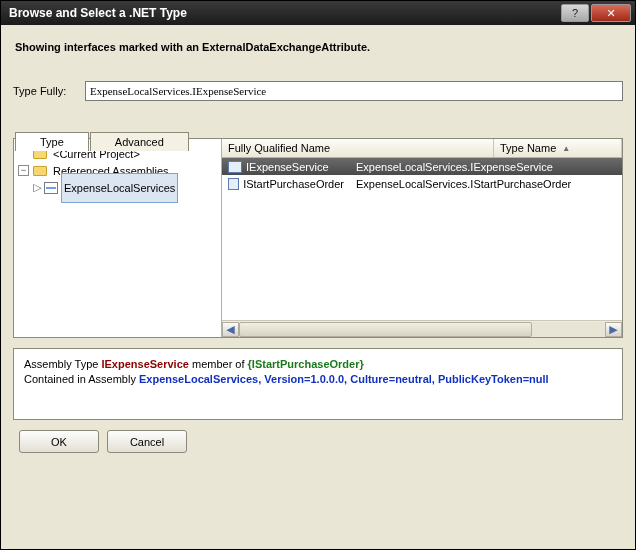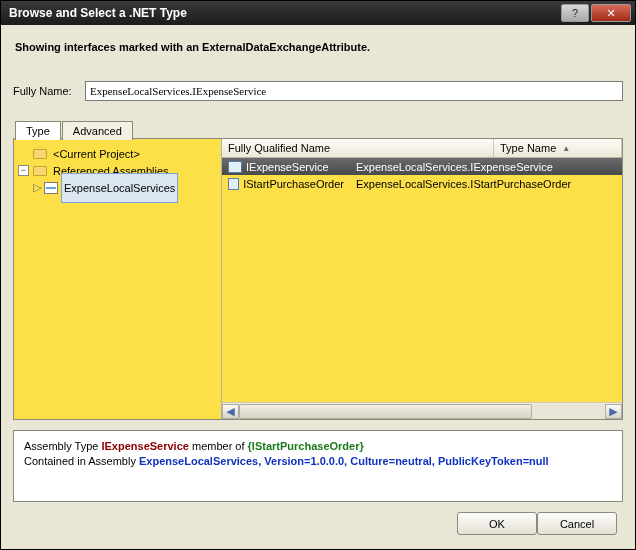--- a/index.html
+++ b/index.html
@@ -9,23 +9,23 @@
   .titlebar .title { flex: 1; font-size: 12px; font-weight: bold; }
   .titlebar .btn { width: 28px; height: 18px; margin-left: 2px; display:flex; align-items:center; justify-content:center; border:1px solid #999; border-radius:2px; font-size:12px; }
   .titlebar .help { background: linear-gradient(#d8d8d8,#a8a8a8); color:#222; }
   .titlebar .close { background: linear-gradient(#d96b5a,#a02a18); color:#fff; width:40px; }
   .content { flex:1; padding: 10px 12px 8px 12px; display:flex; flex-direction:column; }
   .heading { font-weight: bold; margin: 6px 0 28px 2px; }
   .row { display:flex; align-items:center; margin-bottom: 18px; }
   .row label { width: 72px; }
   .row input { flex:1; height: 20px; border:1px solid #7a7a7a; padding: 2px 4px; font-family: Tahoma; background:#fff; }
   .tabs { display:flex; margin-left:2px; }
-  .tab { padding: 3px 10px; border:1px solid #8a8a7a; background:#f4f1e4; border-bottom:none; margin-right:1px; position:relative; top:2px; }
+  .tab { padding: 3px 24px; border:1px solid #8a8a7a; background:#f4f1e4; border-bottom:none; margin-right:1px; position:relative; top:13px; }
   .tab.active { background:#fff; z-index:2; }
-  .panel { border:1px solid #8a8a7a; background:#fde047; display:flex; height: 282px; }
+  .panel { border:1px solid #8a8a7a; background:#ffffff; display:flex; height: 200px; }
   .tree { width: 208px; border-right:1px solid #b0b0b0; padding:6px 2px; overflow:auto; }
   .tree-node { display:flex; align-items:center; height:17px; padding-left:2px; white-space:nowrap; }
   .tree-node .expander { width:11px; height:11px; border:1px solid #8b8b8b; display:flex; align-items:center; justify-content:center; font-size:9px; line-height:1; margin-right:3px; color:#444; background:#fff;}
   .tree-node .indent { display:inline-block; }
   .tree-node .icon { width:16px; height:14px; margin-right:3px; display:inline-flex; align-items:center; justify-content:center; }
   .folder-icon { background:#f7d774; border:1px solid #c9a328; width:14px; height:10px; border-radius:1px; }
   .asm-icon { width:14px; height:12px; background:#fff; border:1px solid #7a7a7a; position:relative; }
   .asm-icon:before { content:""; position:absolute; left:1px; top:4px; width:10px; height:2px; background:#6aa0f0; }
   .tree-node.sel span.lbl { background:#dce6f2; outline:1px solid #7aa3d9; padding:8px 2px; }
   .lbl { padding: 0 2px; }
@@ -45,42 +45,42 @@
   .scroll-horz { height:17px; background:#efece1; border-top:1px solid #cbc6b6; display:flex; align-items:center; }
   .sb-btn { width:17px; height:15px; background:linear-gradient(#fafafa,#d8d5c8); border:1px solid #b0ad9f; display:flex; align-items:center; justify-content:center; color:#4a68a8; font-size:9px; line-height:1;}
   .sb-track { flex:1; height:15px; background:#e8e4d6; margin:0 0; position:relative; }
   .sb-thumb { position:absolute; left:0; top:0; height:100%; width:80%; background:linear-gradient(#f2efe3,#d7d3c3); border:1px solid #b0ad9f; border-radius:2px;}
   .info-box { margin-top:10px; border:1px solid #8a8a7a; background:#fff; padding:8px 10px; height:72px; }
   .info-box .line { line-height:15px; }
   .b { font-weight:bold; }
   .maroon { color:#8b0000; }
   .green { color:#1a7a1a; }
   .blue { color:#1030c0; }
-  .button-row { display:flex; justify-content:flex-end; padding:10px 6px 2px 6px; }
+  .button-row { display:flex; padding:10px 6px 2px 6px; gap:8px; }
   .btn-std { width:80px; height:23px; background:linear-gradient(#fdfdfd,#e3e0d3); border:1px solid #8a8a7a; border-radius:3px; display:flex; align-items:center; justify-content:center; cursor:pointer; }
 </style>
 </head>
 <body>
 
 <div class="window">
   <div class="titlebar">
     <div class="title">Browse and Select a .NET Type</div>
     <div class="btn help">
         <span>?</span>
       </div>
     <div class="btn close">
         <span>✕</span>
       </div>
   </div>
 
   <div class="content">
     <div class="heading">Showing interfaces marked with an ExternalDataExchangeAttribute.</div>
 
     <div class="row">
-      <label>Fully Name:</label>
+      <label>Type Fully:</label>
       <input type="text" value="ExpenseLocalServices.IExpenseService" style="">
     </div>
 
     <div class="tabs">
       <div class="tab active"><span>Type</span></div>
       <div class="tab"><span>Advanced</span></div>
     </div>
 
     <div class="panel">
       <div class="tree">

